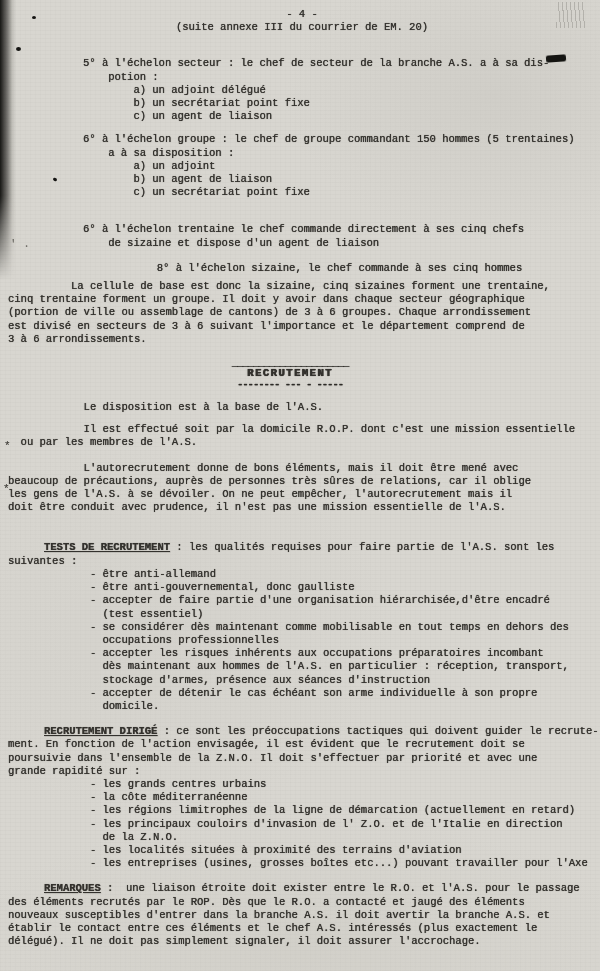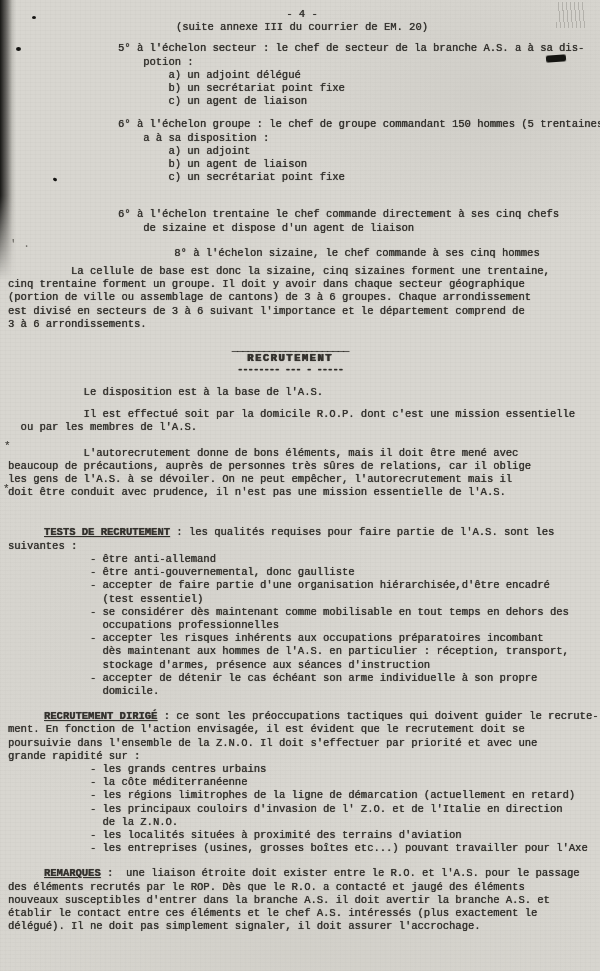--- a/index.html
+++ b/index.html
@@ -21,21 +21,21 @@
     color:#33312d;
   }
   .content{
     position:relative;
     padding:8px 4px 0 8px;
     text-shadow:0 0 .7px rgba(52,50,45,.85), .4px .4px .6px rgba(52,50,45,.35);
   }
   .pre{white-space:pre;}
   .center{text-align:center;}
   .block{margin:0;}
-  .echelon{padding-left:110px;}
+  .echelon{padding-left:75px;}
   .hd{font-weight:bold;text-decoration:underline;margin-left:36px;}
   .heading-block{transform:translateX(-12px);}
   .heading-block .rule{line-height:6px;color:#2c2a26;font-weight:bold;letter-spacing:-1px;}
   .heading-block .title{font-weight:bold;letter-spacing:1.5px;line-height:15px;
     text-shadow:.6px 0 0 #33312d, 0 0 1px rgba(52,50,45,.9);}
   
   .left-band{
     position:absolute;left:0;top:0;width:16px;height:280px;
     background:linear-gradient(90deg, rgba(12,12,10,.95), rgba(35,33,30,.55) 45%, rgba(80,78,72,.18) 75%, transparent);
     -webkit-mask-image:linear-gradient(180deg,#000 70%,transparent);
@@ -76,21 +76,21 @@
   <div class="speck speck3"></div>
   <div class="pencil-mark"></div>
   <div class="smudge-tr"></div>
   <div class="margin-note star1">*</div>
   <div class="margin-note star2">*</div>
   <div class="margin-note tick1">' .</div>
 
   <div class="content">
 
     <div class="pre center block" style="margin-bottom:0;">- 4 -</div>
-    <div class="pre center block" style="margin-bottom:8px;">(suite annexe III du courrier de EM. 20)</div>
+    <div class="pre center block" style="margin-bottom:23px;">(suite annexe III du courrier de EM. 20)</div>
 
     <div class="pre block echelon" style="margin-bottom:10px;">5° à l'échelon secteur : le chef de secteur de la branche A.S. a à sa dis-
     potion :
         a) un adjoint délégué
         b) un secrétariat point fixe
         c) un agent de liaison</div>
 
     <div class="pre block echelon" style="margin-bottom:24px;">6° à l'échelon groupe : le chef de groupe commandant 150 hommes (5 trentaines)
     a à sa disposition :
         a) un adjoint

